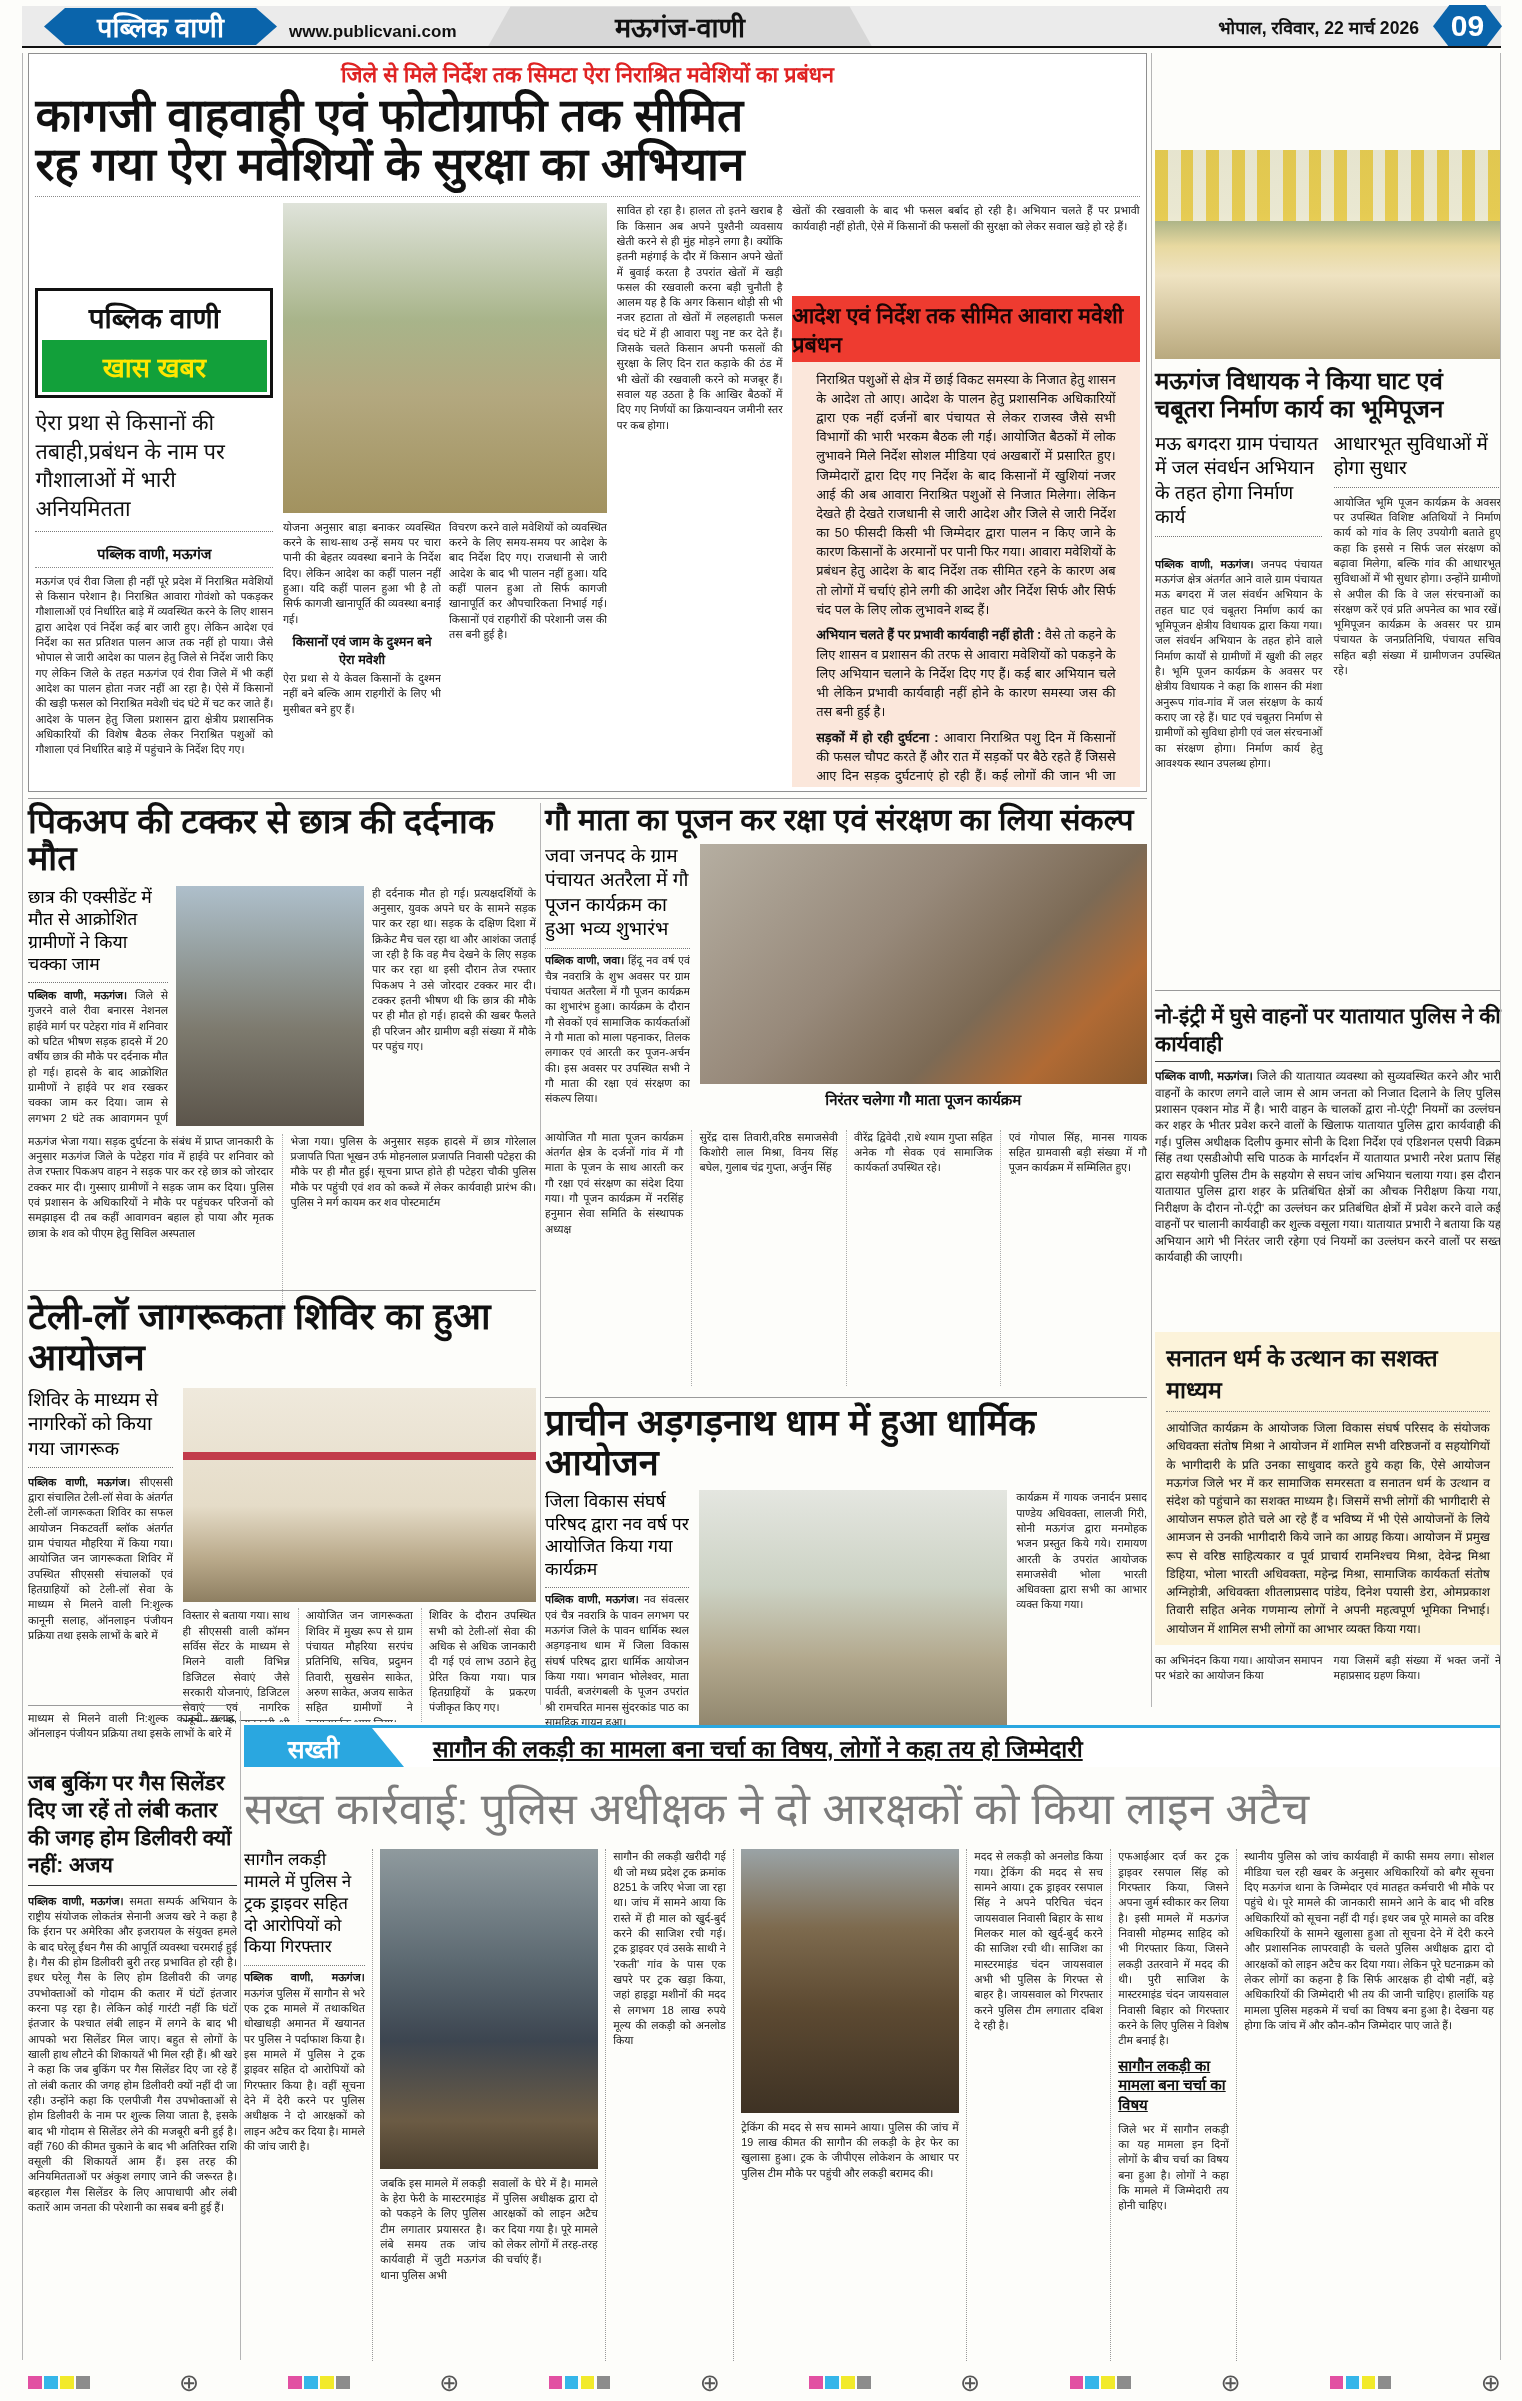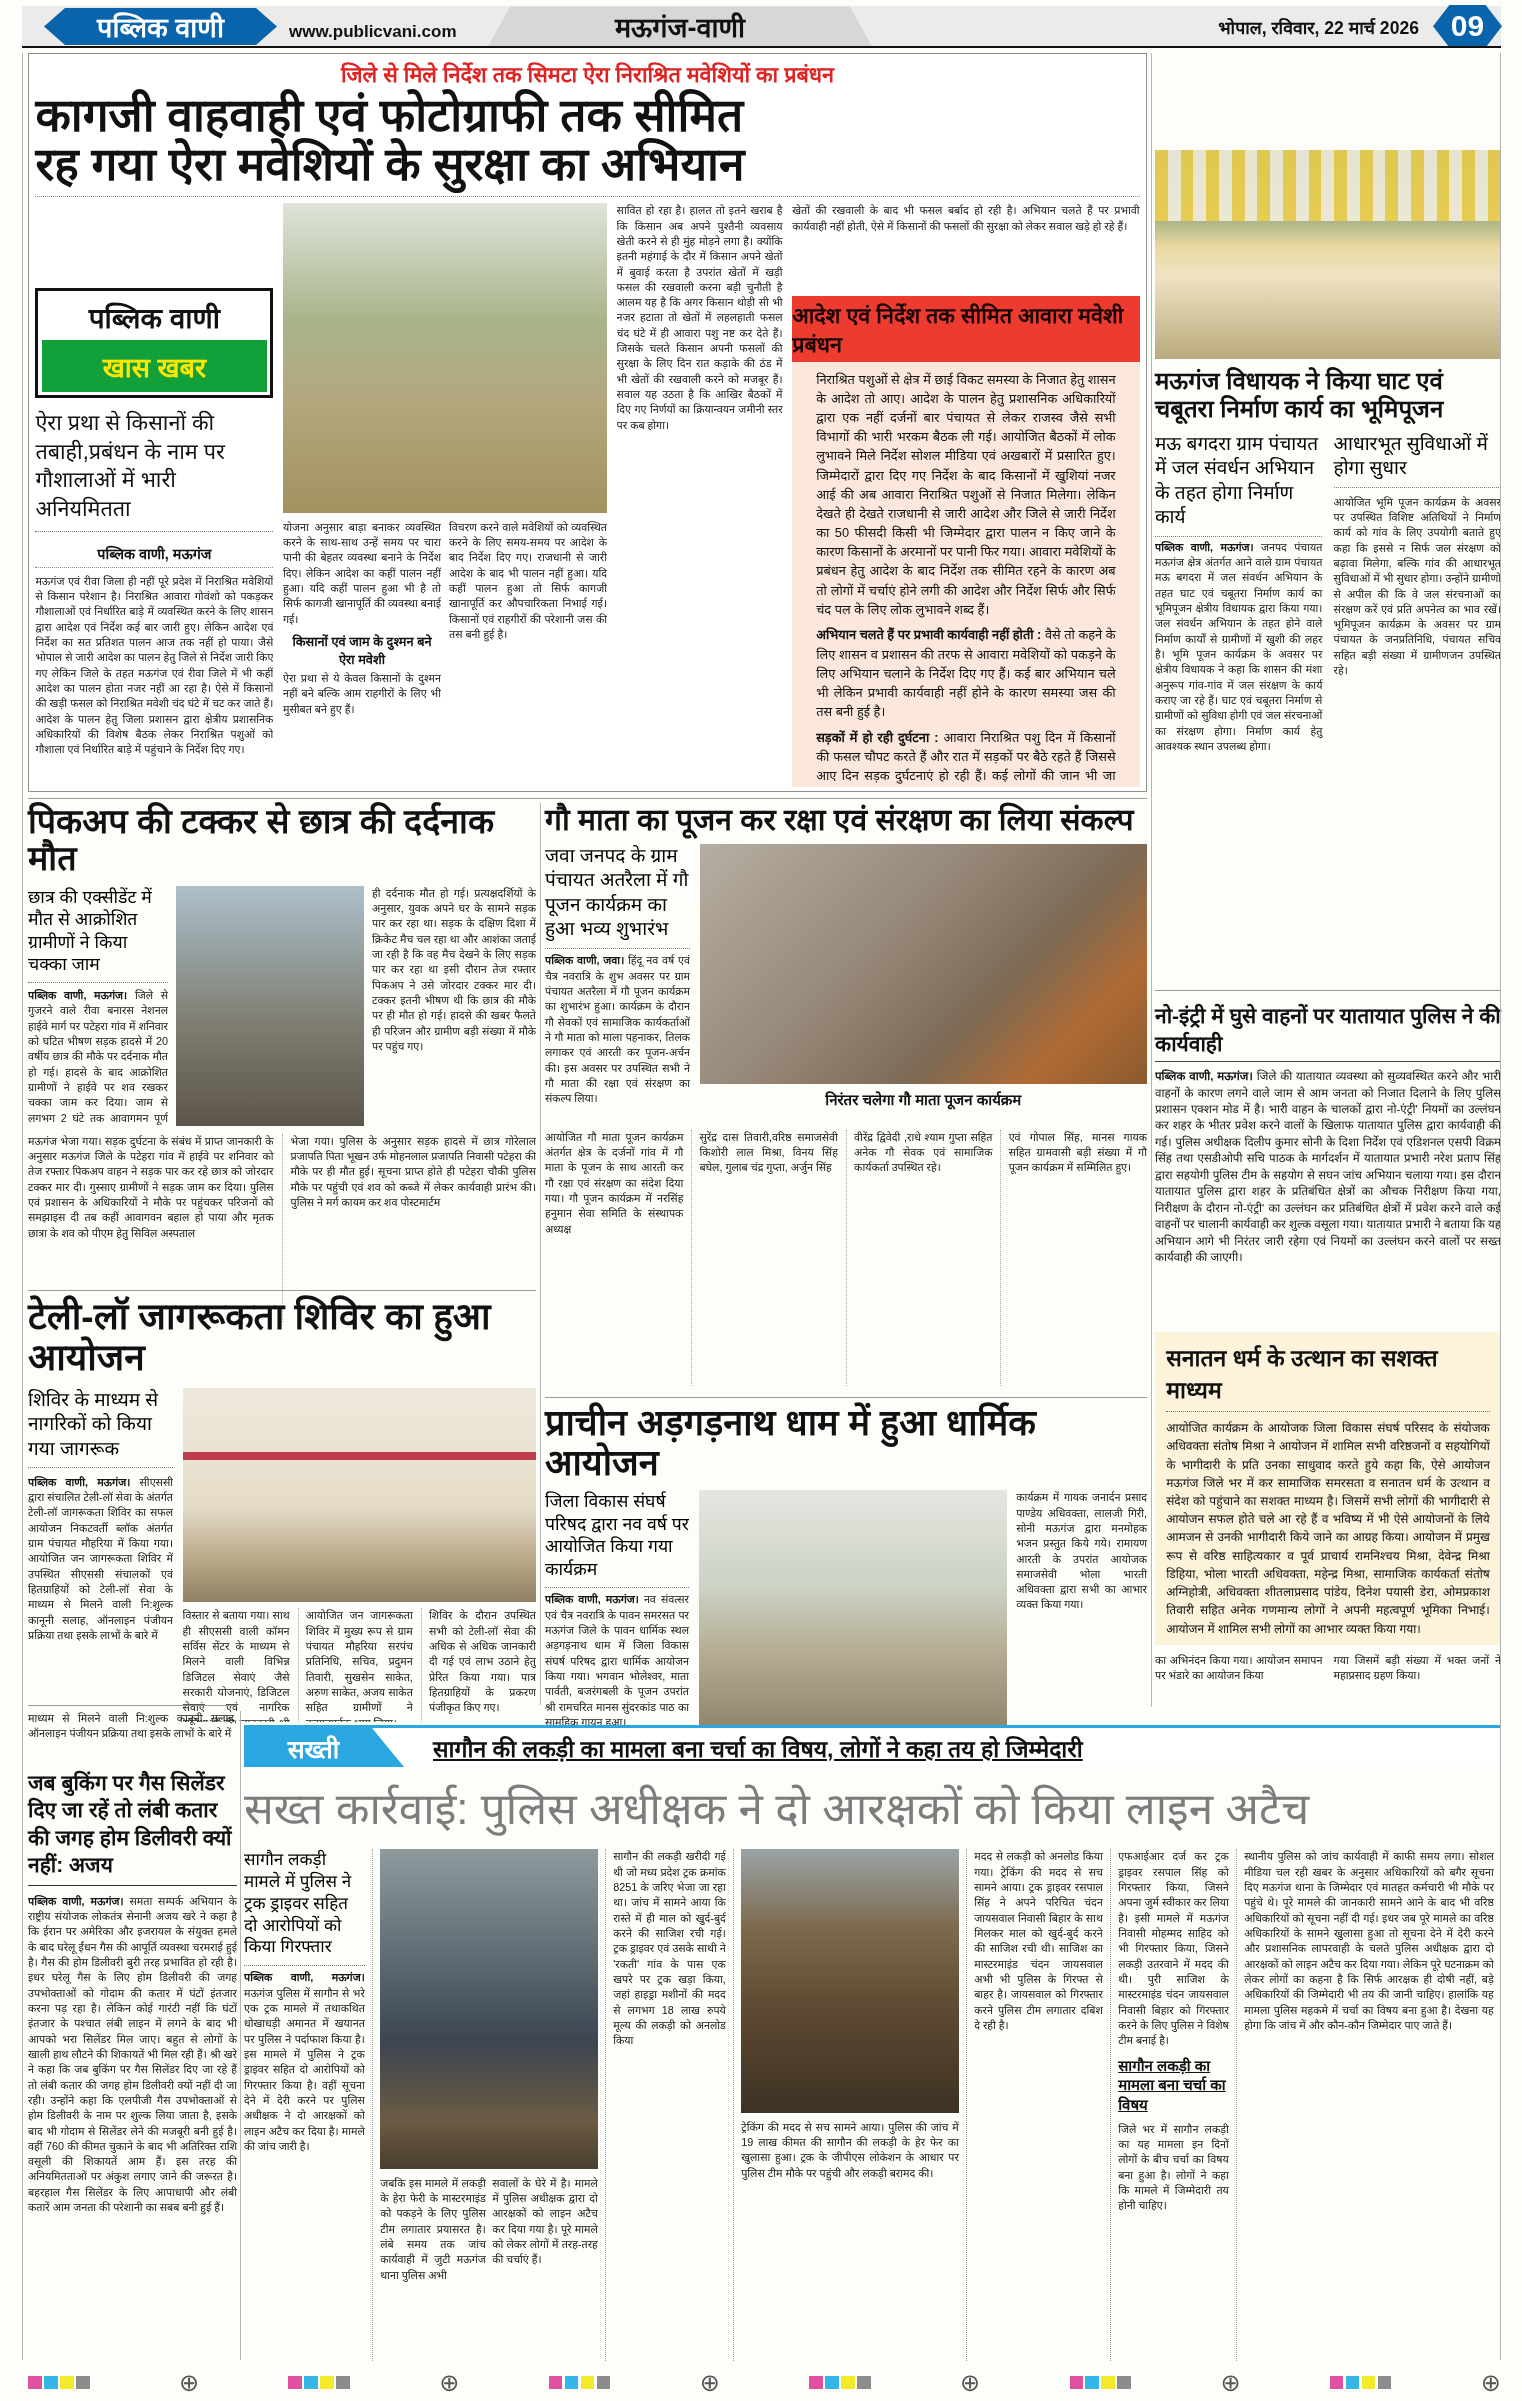--- a/index.html
+++ b/index.html
@@ -139,21 +139,21 @@
     </div>
   </div>
 </section>
 
 <section class="abs rail">
   <div class="photo ph-event" style="height:209px"></div>
   <div class="rail-h">मऊगंज विधायक ने किया घाट एवं चबूतरा निर्माण कार्य का भूमिपूजन</div>
   <div class="rail-cols">
     <div style="flex:1">
       <div class="deck">मऊ बगदरा ग्राम पंचायत में जल संवर्धन अभियान के तहत होगा निर्माण कार्य</div>
-      <p class="body" style="margin-top:3px"><b class="byl">पब्लिक वाणी, मऊगंज।</b>
+      <p class="body" style="margin-top:20px"><b class="byl">पब्लिक वाणी, मऊगंज।</b>
         <span>जनपद पंचायत मऊगंज क्षेत्र अंतर्गत आने वाले ग्राम पंचायत मऊ बगदरा में जल संवर्धन अभियान के तहत घाट एवं चबूतरा निर्माण कार्य का भूमिपूजन क्षेत्रीय विधायक द्वारा किया गया। जल संवर्धन अभियान के तहत होने वाले निर्माण कार्यों से ग्रामीणों में खुशी की लहर है। भूमि पूजन कार्यक्रम के अवसर पर क्षेत्रीय विधायक ने कहा कि शासन की मंशा अनुरूप गांव-गांव में जल संरक्षण के कार्य कराए जा रहे हैं। घाट एवं चबूतरा निर्माण से ग्रामीणों को सुविधा होगी एवं जल संरचनाओं का संरक्षण होगा। निर्माण कार्य हेतु आवश्यक स्थान उपलब्ध होगा।</span></p>
     </div>
     <div style="flex:1">
       <div class="deck">आधारभूत सुविधाओं में होगा सुधार</div>
       <p class="body" style="margin-top:6.4px">आयोजित भूमि पूजन कार्यक्रम के अवसर पर उपस्थित विशिष्ट अतिथियों ने निर्माण कार्य को गांव के लिए उपयोगी बताते हुए कहा कि इससे न सिर्फ जल संरक्षण को बढ़ावा मिलेगा, बल्कि गांव की आधारभूत सुविधाओं में भी सुधार होगा। उन्होंने ग्रामीणों से अपील की कि वे जल संरचनाओं का संरक्षण करें एवं प्रति अपनेत्व का भाव रखें। भूमिपूजन कार्यक्रम के अवसर पर ग्राम पंचायत के जनप्रतिनिधि, पंचायत सचिव सहित बड़ी संख्या में ग्रामीणजन उपस्थित रहे।</p>
     </div>
   </div>
   <div style="border-top:0.8px solid #999;margin-top:8px"></div>
   <div class="noentry-h">नो-इंट्री में घुसे वाहनों पर यातायात पुलिस ने की कार्यवाही</div>
   <p class="body ovh" style="font-size:11.6px;height:254px;margin-top:6.4px">
@@ -227,21 +227,21 @@
     <p class="body" style="flex:1;border-left:0.8px dotted #aaa;padding-left:7.2px">एवं गोपाल सिंह, मानस गायक सहित ग्रामवासी बड़ी संख्या में गौ पूजन कार्यक्रम में सम्मिलित हुए।</p>
   </div>
 </section>
 
 <section class="abs" style="left:545px;top:1403px;width:602px;height:304px">
   <div class="sec-h1" style="font-size:36px">प्राचीन अड़गड़नाथ धाम में हुआ धार्मिक आयोजन</div>
   <div style="display:flex;gap:9.6px;margin-top:8px;height:240px">
     <div style="width:144px;flex:none" class="ovh">
       <div class="deck" style="font-size:17.6px">जिला विकास संघर्ष परिषद द्वारा नव वर्ष पर आयोजित किया गया कार्यक्रम</div>
       <p class="body" style="margin-top:4.8px"><b class="byl">पब्लिक वाणी, मऊगंज।</b>
-        <span>नव संवत्सर एवं चैत्र नवरात्रि के पावन समरसत पर मऊगंज जिले के पावन धार्मिक स्थल अड़गड़नाथ धाम में जिला विकास संघर्ष परिषद द्वारा धार्मिक आयोजन किया गया। भगवान भोलेश्वर, माता पार्वती, बजरंगबली के पूजन उपरांत श्री रामचरित मानस सुंदरकांड पाठ का सामूहिक गायन हुआ।</span></p>
+        <span>नव संवत्सर एवं चैत्र नवरात्रि के पावन लगभग पर मऊगंज जिले के पावन धार्मिक स्थल अड़गड़नाथ धाम में जिला विकास संघर्ष परिषद द्वारा धार्मिक आयोजन किया गया। भगवान भोलेश्वर, माता पार्वती, बजरंगबली के पूजन उपरांत श्री रामचरित मानस सुंदरकांड पाठ का सामूहिक गायन हुआ।</span></p>
     </div>
     <div style="width:308px;flex:none" class="photo ph-temple"></div>
     <div style="flex:1" class="ovh">
         <p class="body">कार्यक्रम में गायक जनार्दन प्रसाद पाण्डेय अधिवक्ता, लालजी गिरी, सोनी मऊगंज द्वारा मनमोहक भजन प्रस्तुत किये गये। रामायण आरती के उपरांत आयोजक समाजसेवी भोला भारती अधिवक्ता द्वारा सभी का आभार व्यक्त किया गया।</p>
       </div>
   </div>
 </section>
 
 <section class="abs" style="left:28px;top:1711px;width:209px;height:649px">
   <p class="body ovh" style="height:50px;margin-bottom:8px">माध्यम से मिलने वाली नि:शुल्क कानूनी सलाह, ऑनलाइन पंजीयन प्रक्रिया तथा इसके लाभों के बारे में</p>

